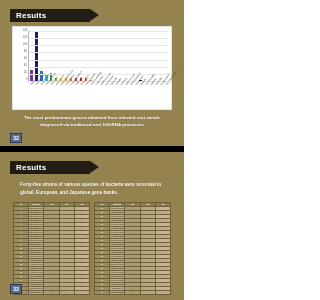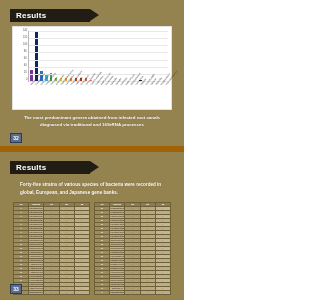--- a/index.html
+++ b/index.html
@@ -2,21 +2,21 @@
 <html><head>
 <meta charset="utf-8">
 <style>
   * { box-sizing: border-box; margin: 0; padding: 0; }
   html, body {
     width: 184px; height: 300px;
     background: #ffffff;
     font-family: "Liberation Sans", sans-serif;
     overflow: hidden;
   }
-  #page { position: relative; width: 184px; height: 300px; background: #a16207; padding-left: 38px; }
+  #page { position: relative; width: 184px; height: 300px; background: #000000; padding-left: 38px; }
 
   
   .slide {
     position: absolute; left: 0; width: 184px;
     background: #94834f;
     overflow: hidden;
   }
   .slide.one { top: 0;   height: 146px; }
   .slide.two { top: 152px; height: 148px; }
 

